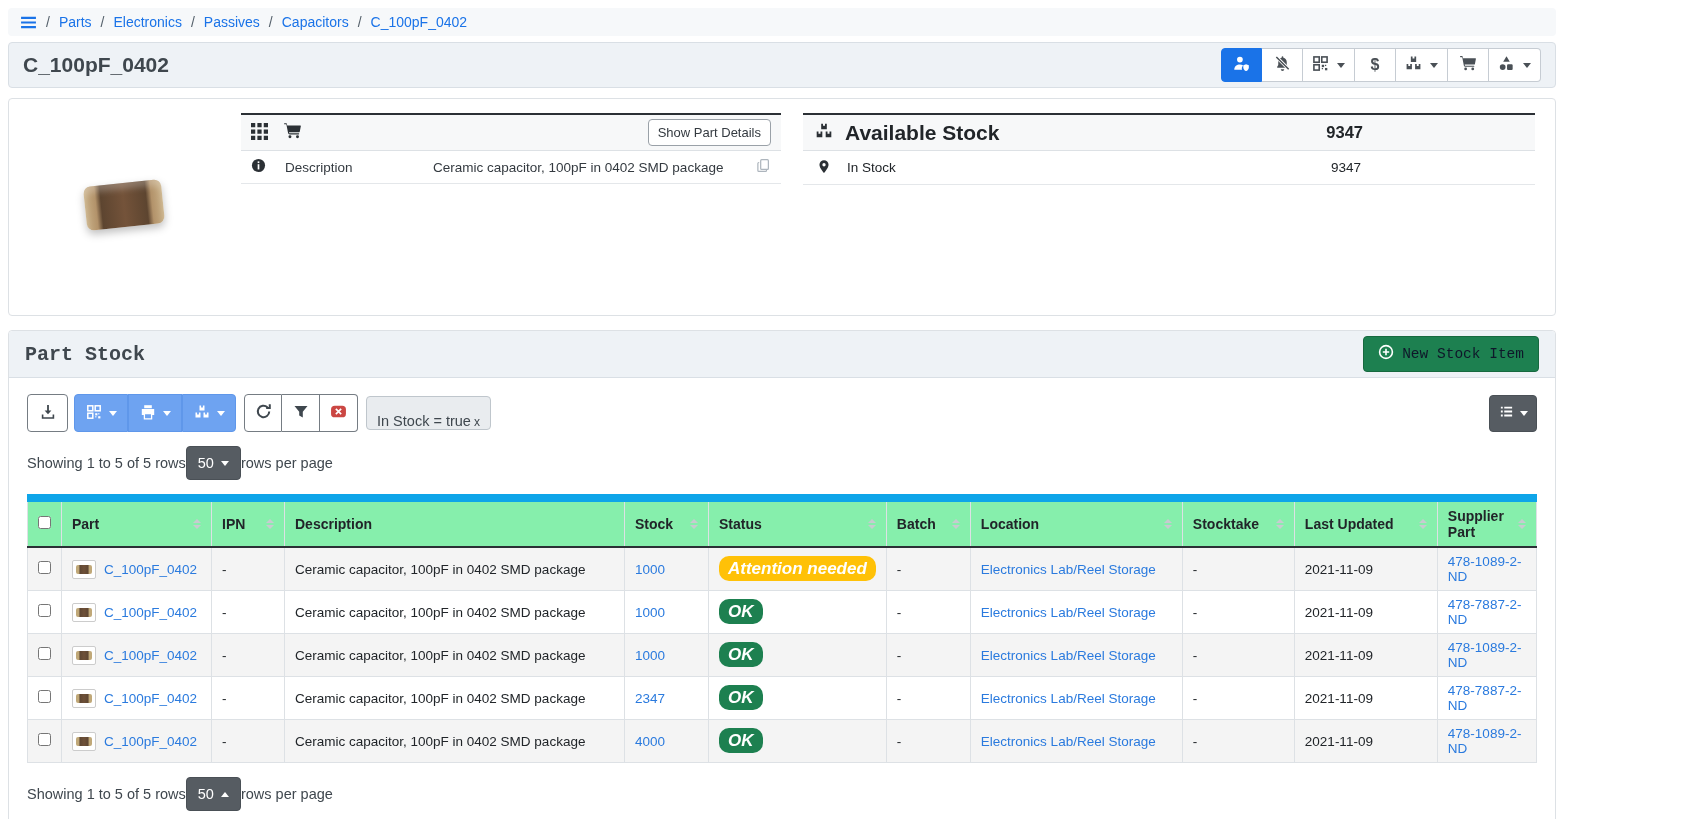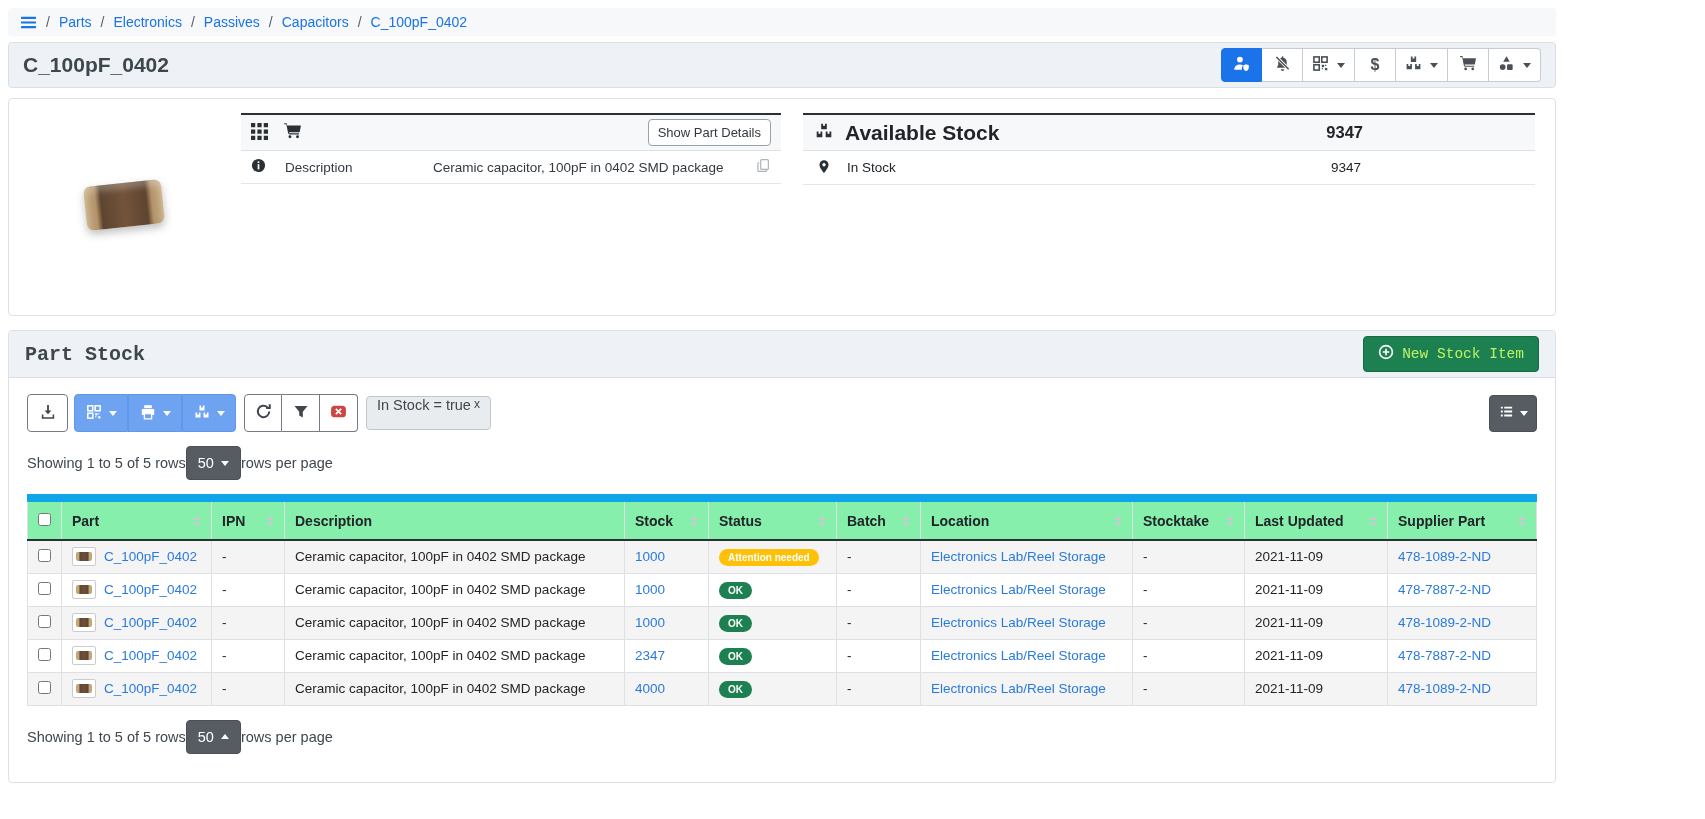--- a/index.html
+++ b/index.html
@@ -41,34 +41,34 @@
   .stock-header { background:#f7f8f9; border-bottom:1px solid #dde1e5; height:36px; display:flex; align-items:center; padding:0 12px; }
   .stock-header .t { font-size:21px; font-weight:700; margin-left:12px; }
   .stock-header .v { font-size:16.5px; font-weight:700; margin-left:auto; margin-right:160px; }
   .stock-row { display:flex; align-items:center; height:34px; border-bottom:1px solid #e4e7ea; padding:0 14px; font-size:13.5px; }
   .stock-row .v { margin-left:auto; margin-right:160px; }
 
   
   .partstock-card { border:1px solid #dde1e5; border-radius:4px; }
   .section-header { background:#eef2f6; border-bottom:1px solid #d9dfe5; height:47px; display:flex; align-items:center; justify-content:space-between; padding:0 16px; border-radius:4px 4px 0 0;font-family:Liberation Mono, monospace; }
   .section-title { font-size:20px; font-weight:700; color:#3f474e; }
-  .green-btn { background:#1d8050; border:1px solid #17693f; color:#bef264; border-radius:4px; height:36px; display:flex; align-items:center; gap:8px; padding:0 14px; font-size:14.5px; cursor:pointer; font-family:inherit; }
+  .green-btn { background:#1d8050; border:1px solid #17693f; color:#0f172a; border-radius:4px; height:36px; display:flex; align-items:center; gap:8px; padding:0 14px; font-size:14.5px; cursor:pointer; font-family:inherit; }
 
   .table-toolbar { display:flex; align-items:center; margin:16px 18px 12px 18px; }
   .tbtn { height:38px; display:flex; align-items:center; justify-content:center; cursor:pointer; }
   .white-btn { background:#fff; border:1px solid #757c83; color:#3f474e; width:41px; border-radius:4px; }
   .blue-group { display:flex; margin-left:6px; }
   .blue-group .tbtn { background:#6ea3f1; border:1px solid #5f97ea; color:#fff; width:54px; gap:7px; }
   .blue-group .tbtn:first-child { border-radius:4px 0 0 4px; }
   .blue-group .tbtn:last-child { border-radius:0 4px 4px 0; }
   .icon-group { display:flex; margin-left:8px; }
   .icon-group .tbtn { background:#fff; border:1px solid #757c83; border-left-width:0; width:38px; color:#3f474e; }
   .icon-group .tbtn:first-child { border-left-width:1px; border-radius:4px 0 0 4px; }
   .icon-group .tbtn:last-child { border-radius:0 4px 4px 0; }
-  .filter-chip { background:#e9ecef; border:1px solid #bfc6cc; border-radius:4px; height:34px; display:flex; align-items:flex-start; margin-left:8px; padding:0 10px; color:#3f474e; font-size:14.5px; }
+  .filter-chip { background:#e9ecef; border:1px solid #bfc6cc; border-radius:4px; height:34px; display:flex; align-items:flex-end; margin-left:8px; padding:0 10px; color:#3f474e; font-size:14.5px; }
   .filter-chip .x { margin-left:3px; font-size:12px; cursor:pointer; }
   .toolbar-right { margin-left:auto; display:flex; }
   .search-input { width:190px; height:37px; border:1px solid #ced4da; border-radius:4px; padding:0 12px; font-size:14.5px; color:#495057; font-family:inherit; }
   .search-input::placeholder { color:#838a91; }
   .dark-btn { background:#565c62; border:1px solid #4a5056; color:#fff; border-radius:4px; cursor:pointer; }
   .cols-btn { width:48px; height:37px; margin-left:10px; display:flex; align-items:center; justify-content:center; gap:6px; }
 
   .pager { display:flex; align-items:center; margin:14px 18px; color:#3f474e; font-size:14.5px; }
   .page-size-btn { height:34px; padding:0 11px; display:flex; align-items:center; gap:7px; font-size:14.5px; font-family:inherit; }
 
@@ -82,21 +82,21 @@
   .tri.up { border-bottom:4px solid #c7cbd0; }
   .tri.down { border-top:4px solid #c7cbd0; }
   .stock-table tbody tr:nth-child(odd) { background:#f4f4f4; }
   .stock-table tbody tr { height:33px; }
   .stock-table a { color:#2a7ade; text-decoration:none; cursor:pointer; }
   .col-check { width:30px; text-align:center; }
   .part-cell { display:flex; align-items:center; gap:8px; }
   .thumb { width:24px; height:19px; border:1px solid #ccc; border-radius:2px; background:#fff; display:flex; align-items:center; justify-content:center; cursor:pointer; }
   .thumb i { display:block; width:16px; height:9px; border-radius:2px;
              background:linear-gradient(90deg,#c0a878 0%,#c0a878 16%,#5f4733 26%,#6e5038 50%,#5f4733 74%,#c0a878 84%,#c0a878 100%); }
-  .badge { border-radius:10px; padding:3px 9px; font-size:10px; font-weight:700; color:#fff; white-space:nowrap; }
+  .badge { border-radius:10px; padding:3px 9px; font-size:17px; font-weight:700; color:#fff; white-space:nowrap;font-style:italic; }
   .badge[data-status="warning"] { background:#ffc107; }
   .badge[data-status="ok"] { background:#1d8050; }
 
   .caret { display:inline-block; width:0; height:0; border-left:4.5px solid transparent; border-right:4.5px solid transparent; border-top:5px solid currentColor; }
   .caret.up { border-top:none; border-bottom:5px solid currentColor; }
   .bottom-space { height:14px; }
 </style>
 </head>
 <body>
 

